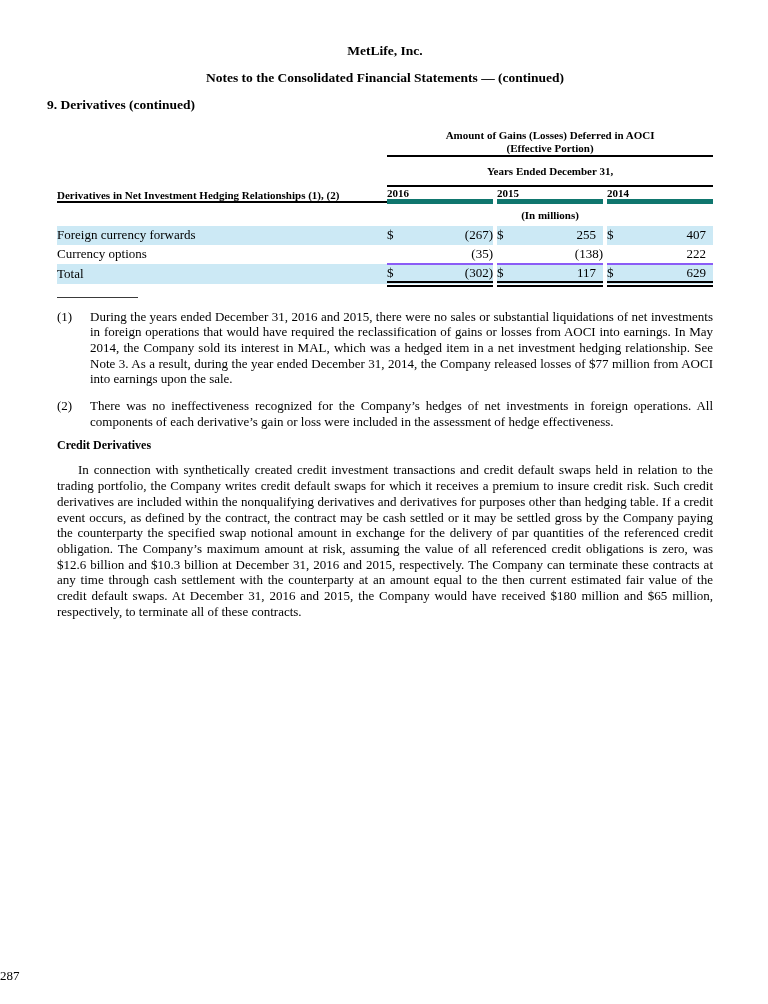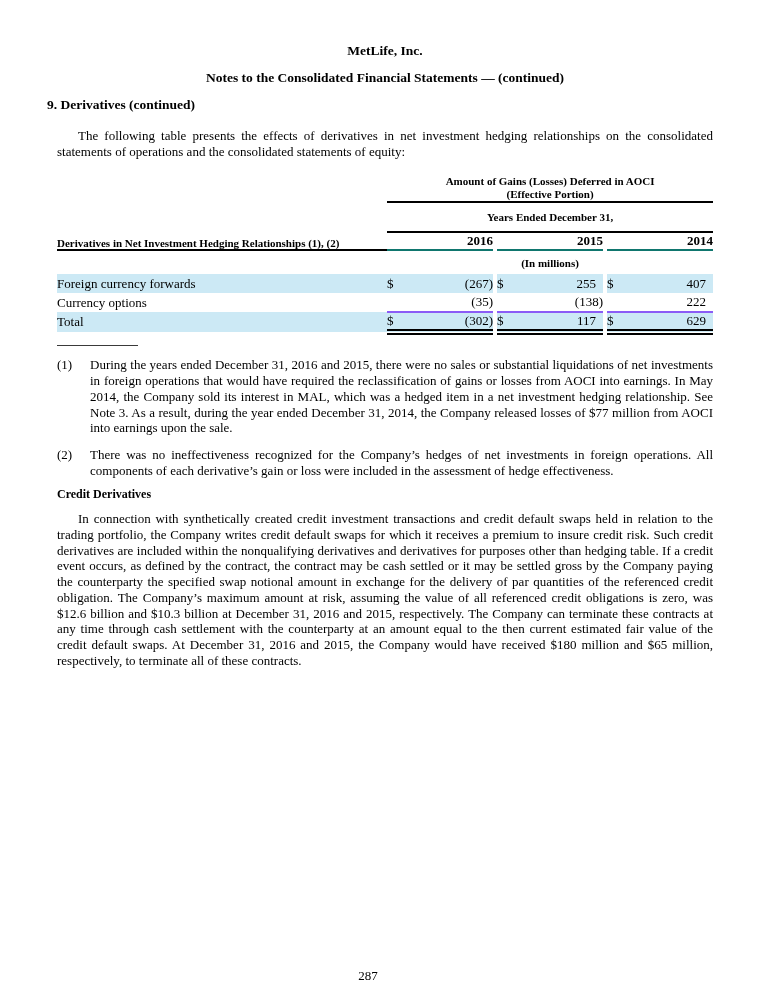--- a/index.html
+++ b/index.html
@@ -39,22 +39,22 @@
   .period-head {
     text-align: center; font-weight: bold; font-size: 11px;
     border-bottom: 2px solid #000; height: 30px; vertical-align: middle;
   }
   .rowhead {
     font-weight: bold; font-size: 11px; line-height: 12px;
     border-bottom: 2px solid #000; vertical-align: bottom;
     padding-bottom: 4px; padding-left: 1px;
   }
   .year {
-    text-align: right; font-weight: bold; font-size: 13px;
-    border-bottom: 2px solid #0f766e; vertical-align: bottom; padding-bottom: 4px;
+    text-align: left; font-weight: bold; font-size: 11px;
+    border-bottom: 5px solid #0f766e; vertical-align: bottom; padding-bottom: 4px;
   }
   .units { text-align: center; font-weight: bold; font-size: 11px; height: 24px; vertical-align: middle; }
   tr.data td { height: 19px; font-size: 13px; vertical-align: middle; }
   td.lbl { padding-left: 3px; }
   td.usd { padding-left: 5px; }
   td.val { text-align: right; padding-right: 2px; }
   td.val.pos { padding-right: 7px; }
   tr.hl td.fill { background: #cce9f5; }
   tr.mid td.num { border-bottom: 2px solid #8b5cf6; }
   tr.total td.num { border-bottom: 6px double #000; }
@@ -66,32 +66,31 @@
   .footnote { display: flex; margin-top: 11px; font-size: 13px; line-height: 15.7px; }
   .fn-marker { flex: 0 0 33px; }
   .fn-text { flex: 1; text-align: justify; }
 
   .aoci-para { margin-top: 11px; text-indent: 21px; }
   .credit-heading { margin-top: 9px; font-weight: bold; font-size: 12px; }
   .credit-body { margin-top: 9px; text-indent: 21px; }
 
   .page-number {
     position: absolute; left: 0; top: 948px; width: 736px;
-    text-align: center; font-size: 13px;
+    font-size: 13px;
   }
 </style>
 </head>
 <body>
 
 <div class="page">
 
   <div class="center-head">MetLife, Inc.</div>
   <div class="center-head doc-title">Notes to the Consolidated Financial Statements — (continued)</div>
   <div class="section-heading">9. Derivatives (continued)</div>
-  <p class="body intro">The following table presents the effects of derivatives in net investment hedging relationships on the consolidated statements of operations and the consolidated statements of equity:</p>
 
   <table class="fin">
     <colgroup>
       <col class="c-label">
       <col class="c-usd">
         <col class="c-val">
       <col class="c-gap">
       <col class="c-usd">
         <col class="c-val">
       <col class="c-gap">

